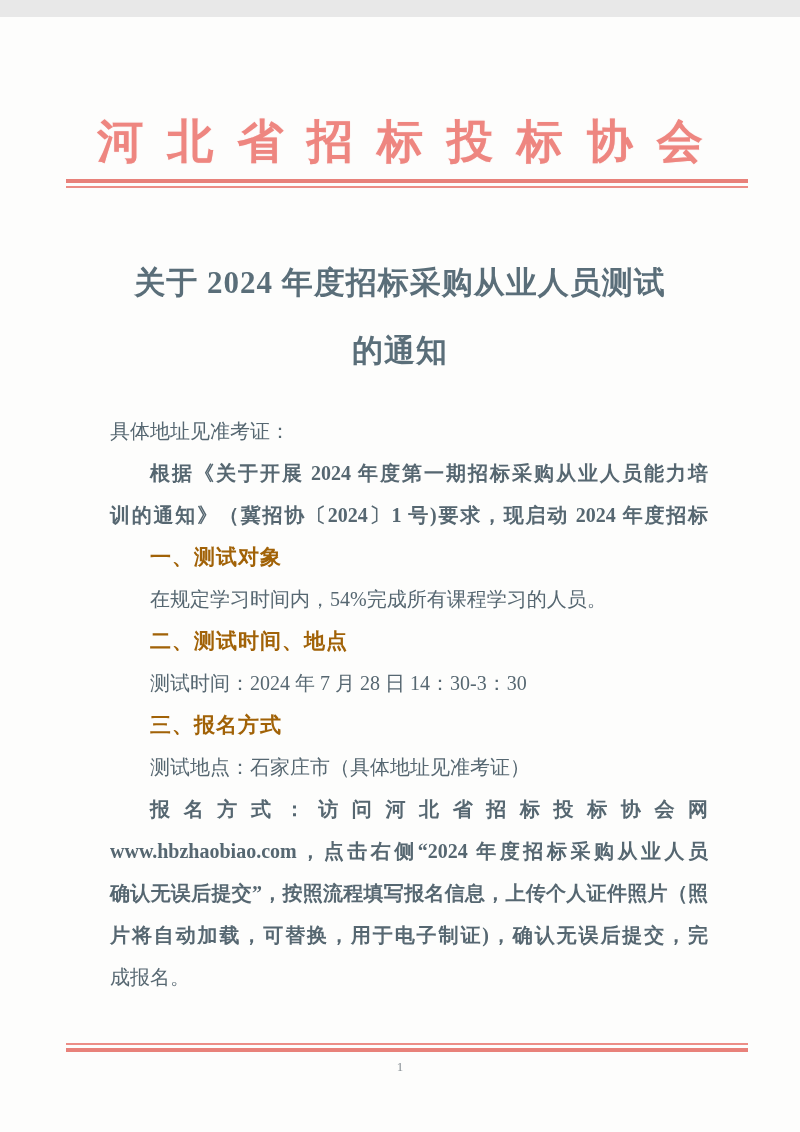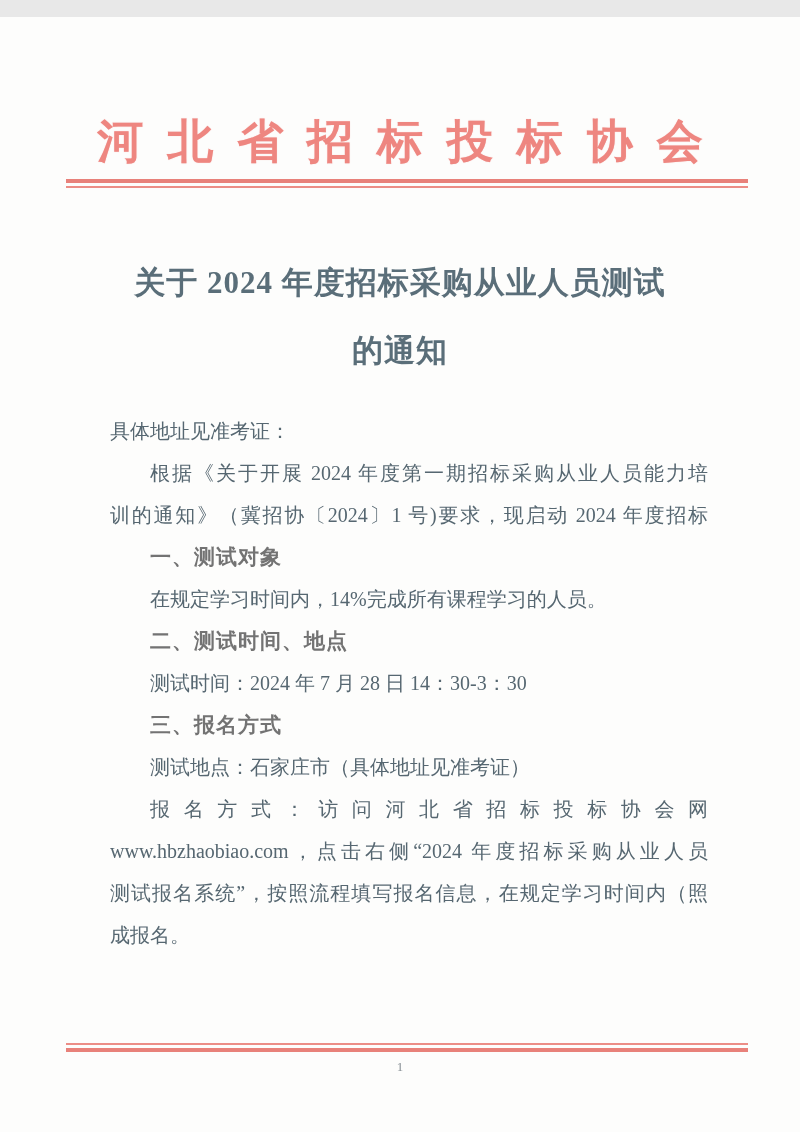--- a/index.html
+++ b/index.html
@@ -61,26 +61,27 @@
     font-size: 20px;
     line-height: 42px;
     color: #566771;
     font-family: "Liberation Serif", "DejaVu Serif", serif;
   }
   .line { white-space: normal; }
   .line.indent { padding-left: 40px; }
   .line.justify {
     text-align: justify;
     text-align-last: justify;
+    font-weight: bold;
   }
   .line.heading {
     font-family: "Liberation Sans", "DejaVu Sans", sans-serif;
     font-weight: bold;
     font-size: 21px;
-    color: #737373;
+    color: #a16207;
     letter-spacing: 1px;
   }
   .page-number {
     position: absolute;
     top: 1042px;
     left: 0;
     right: 0;
     text-align: center;
     font-size: 13px;
     color: #878f95;
@@ -103,28 +104,29 @@
   <div class="doc-title">
     <div>关于 2024 年度招标采购从业人员测试</div>
     <div>的通知</div>
   </div>
 
   <div class="doc-body">
     <div class="line">具体地址见准考证：</div>
     <div class="line indent justify">根据《关于开展 2024 年度第一期招标采购从业人员能力培</div>
     <div class="line justify">训的通知》（冀招协〔2024〕1 号)要求，现启动 2024 年度招标</div>
     <div class="line indent heading">一、测试对象</div>
-    <div class="line indent">在规定学习时间内，14%完成所有课程学习的人员。</div>
+    <div class="line indent">在规定学习时间内，54%完成所有课程学习的人员。</div>
     <div class="line indent heading">二、测试时间、地点</div>
     <div class="line indent">测试时间：2024 年 7 月 28 日 14：30-3：30</div>
     <div class="line indent heading">三、报名方式</div>
     <div class="line indent">测试地点：石家庄市（具体地址见准考证）</div>
     <div class="line indent justify">报名方式：访问河北省招标投标协会网</div>
     <div class="line justify">www.hbzhaobiao.com，点击右侧“2024 年度招标采购从业人员</div>
-    <div class="line justify">测试报名系统”，按照流程填写报名信息，在规定学习时间内（照</div>
+    <div class="line justify">确认无误后提交”，按照流程填写报名信息，上传个人证件照片（照</div>
+    <div class="line justify">片将自动加载，可替换，用于电子制证)，确认无误后提交，完</div>
     <div class="line">成报名。</div>
   </div>
 
   <div class="rule rule-footer">
     <div class="rule-thin"></div>
     <div class="rule-gap"></div>
     <div class="rule-thick"></div>
   </div>
 
   <div class="page-number">1</div>

